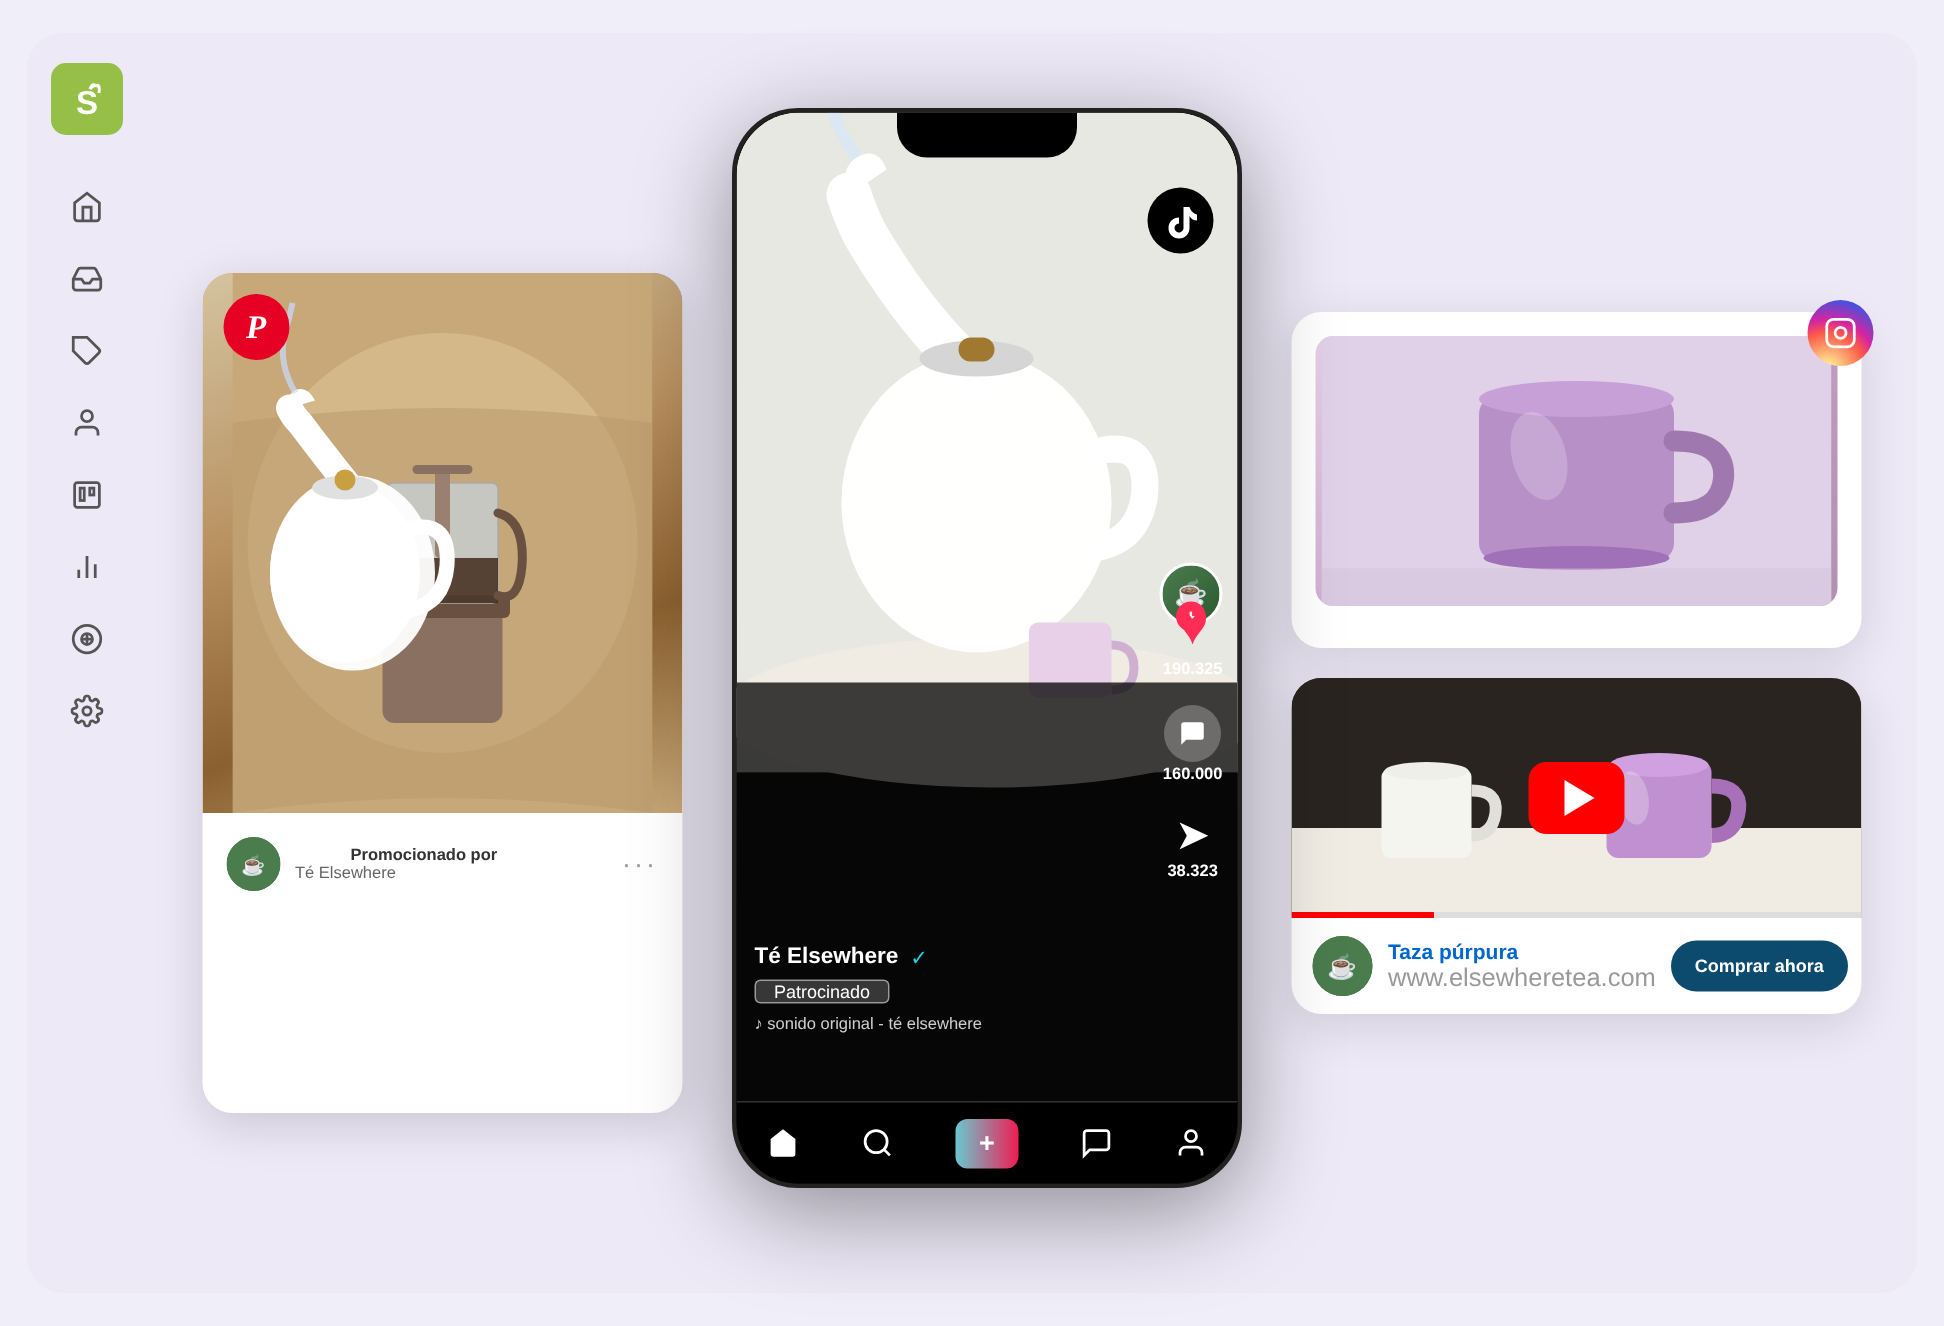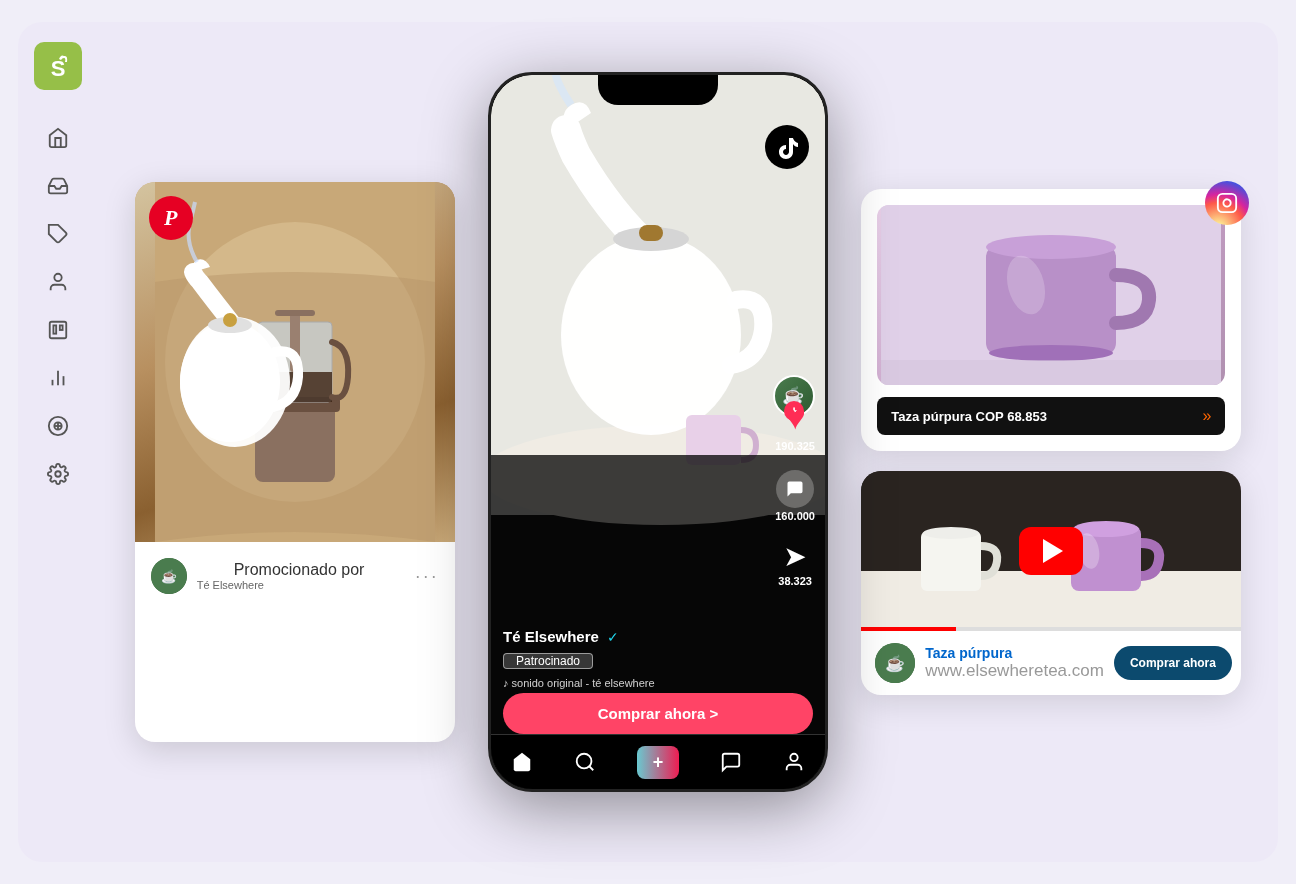--- a/index.html
+++ b/index.html
@@ -146,22 +146,22 @@
       align-items: center;
       justify-content: center;
       font-size: 14px;
     }
 
     .brand-info {
       flex: 1;
     }
 
     .brand-promoted {
-      font-size: 16px;
-      font-weight: 400;
+      font-size: 11px;
+      font-weight: 700;
       color: #333;
       padding-left: 37px;
     }
 
     .brand-name {
       font-size: 11px;
       color: #666;
     }
 
     .more-dots {
@@ -718,21 +718,20 @@
         <div class="tiktok-bottom-info">
           <div class="tiktok-user-row">
             <span class="tiktok-username">Té Elsewhere</span>
             <span class="tiktok-verified">✓</span>
           </div>
           <div class="tiktok-sponsored-badge">Patrocinado</div>
           <br>
           <div class="tiktok-sound">♪ sonido original - té elsewhere</div>
         </div>
 
-        <button class="tiktok-buy-btn">Comprar ahora &gt;</button>
 
         <div class="tiktok-bottom-nav">
           <div class="tiktok-nav-icon">
             <svg width="22" height="22" viewBox="0 0 24 24" fill="white">
               <path d="M3 9l9-7 9 7v11a2 2 0 0 1-2 2H5a2 2 0 0 1-2-2z"></path>
             </svg>
           </div>
           <div class="tiktok-nav-icon">
             <svg width="22" height="22" viewBox="0 0 24 24" fill="none" stroke="white" stroke-width="2">
               <circle cx="11" cy="11" r="8"></circle>
@@ -778,26 +777,20 @@
             <ellipse cx="170" cy="42" rx="65" ry="12" fill="#c8a0d8"></ellipse>
 
             <ellipse cx="170" cy="148" rx="62" ry="8" fill="#a070b8"></ellipse>
 
             <ellipse cx="145" cy="80" rx="18" ry="30" fill="rgba(255,255,255,0.2)" transform="rotate(-15 145 80)"></ellipse>
 
             <rect x="0" y="155" width="340" height="25" fill="#d4c4dc" opacity="0.6"></rect>
           </svg>
         </div>
 
-        <div class="instagram-product-info">
-          <span class="instagram-product-name">
-            <span>Taza púrpura</span> <span>COP 68.853</span>
-          </span>
-          <span class="instagram-arrows">»</span>
-        </div>
       </div>
 
       <div class="youtube-card">
 
         <div class="youtube-video-area">
           <svg width="380" height="160" viewBox="0 0 380 160" xmlns="http://www.w3.org/2000/svg" preserveAspectRatio="xMidYMid slice" style="position:absolute;top:0;left:0;">
             <rect width="380" height="160" fill="#2a2420"></rect>
 
             <rect x="0" y="100" width="380" height="60" fill="#f0ece4"></rect>
 

